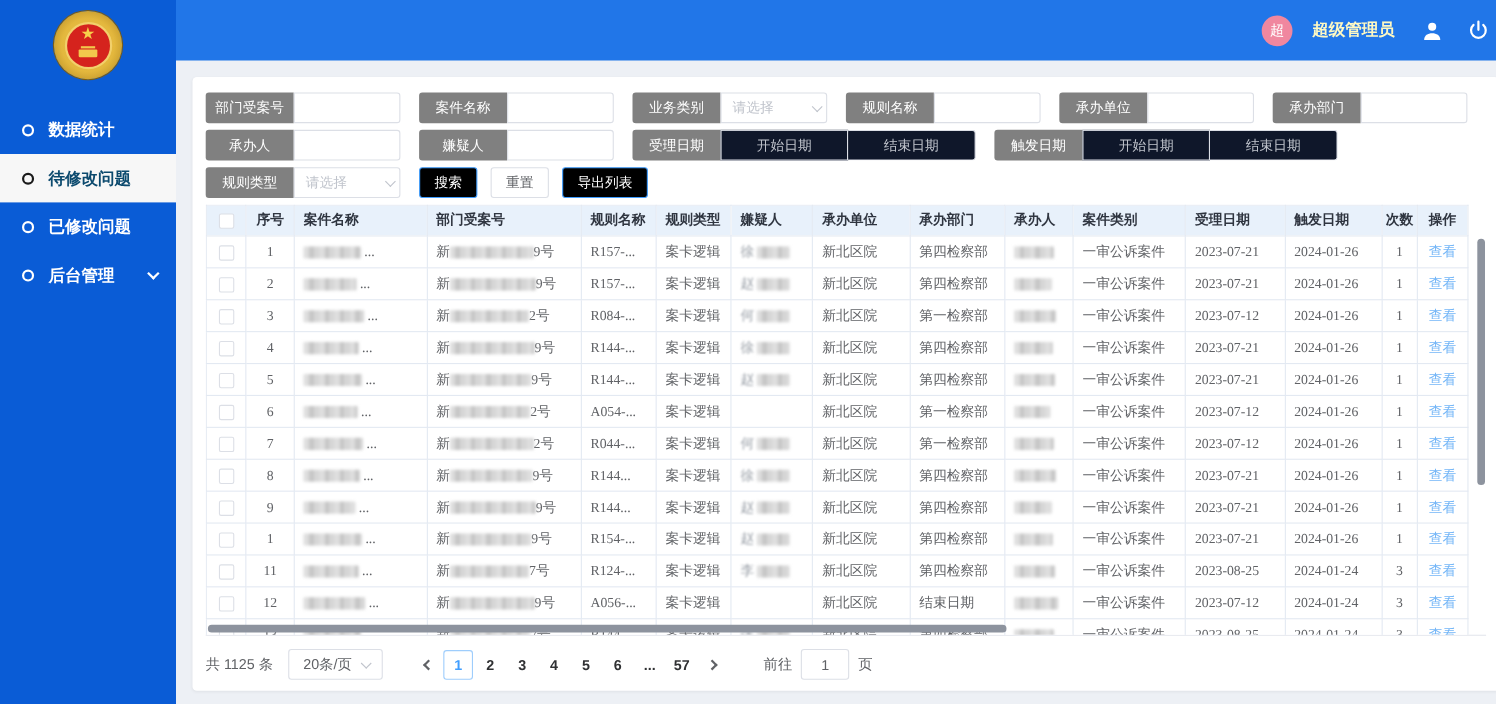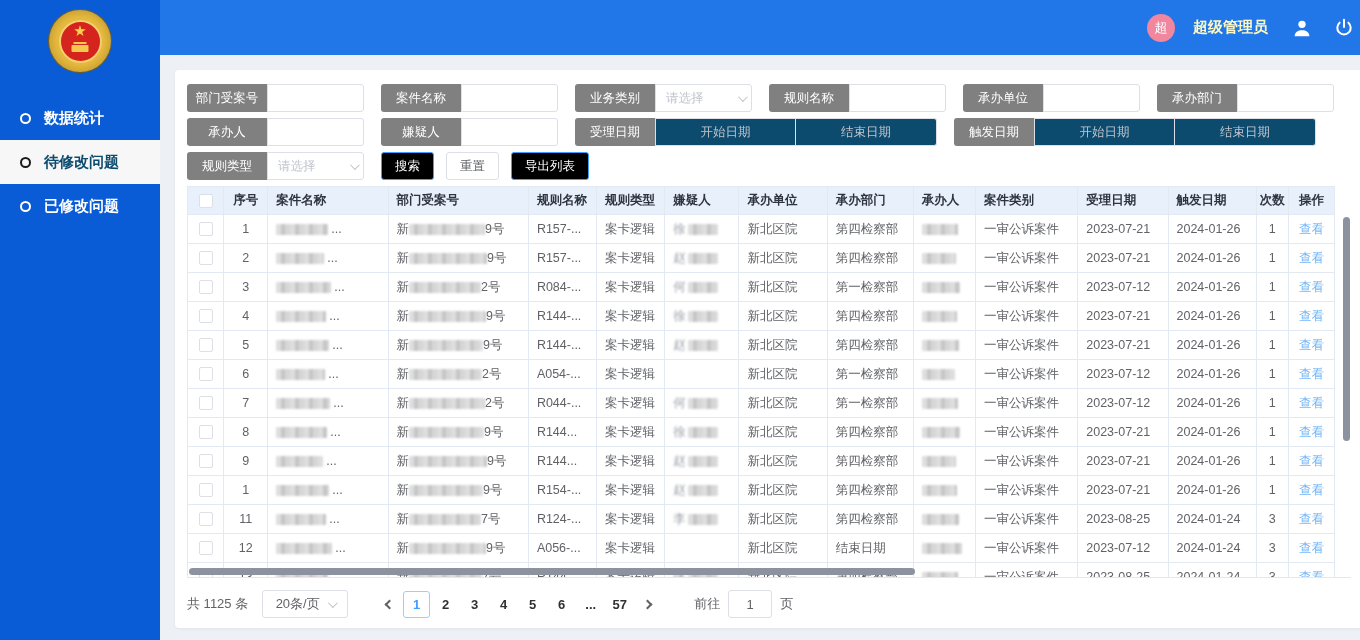--- a/index.html
+++ b/index.html
@@ -35,28 +35,28 @@
   .panel { background:#fff; border-radius:4px; height:100%; padding:14px 12px 8px 12px; box-shadow:0 1px 3px rgba(0,0,0,.06); display:flex; flex-direction:column; }
 
   
   .filters { flex:0 0 auto; }
   .f-row { display:flex; margin-bottom:6px; align-items:center; }
   .f-group { display:flex; margin-right:17px; }
   .f-label { width:80px; height:28px; background:#808080; color:#fff; font-size:12.5px; display:flex; align-items:center; justify-content:center; border-radius:3px 0 0 3px; flex:0 0 80px; }
   .f-input { width:97px; height:28px; border:1px solid #dcdfe6; border-radius:0 3px 3px 0; font-size:12.5px; padding:0 8px; color:#606266; outline:none; background:#fff; }
   .f-select { width:97px; height:28px; border:1px solid #dcdfe6; border-radius:0 3px 3px 0; font-size:12.5px; padding:0 6px 0 10px; color:#c0c4cc; background:#fff; display:flex; align-items:center; justify-content:space-between; cursor:pointer; }
   .sel-chev { width:7px; height:7px; border-right:1.5px solid #c0c4cc; border-bottom:1.5px solid #c0c4cc; transform:rotate(45deg) translateY(-2px); }
-  .f-date { width:141px; height:28px; border:1px solid #dcdfe6; font-size:12.5px; color:#c0c4cc; background:#0c4a6e; display:flex; align-items:center; justify-content:center; }
+  .f-date { width:116px; height:28px; border:1px solid #dcdfe6; font-size:12.5px; color:#c0c4cc; background:#0f172a; display:flex; align-items:center; justify-content:center; }
   .f-date:last-child { border-radius:0 3px 3px 0; border-left:none; }
   .btn { height:28px; padding:0 13px; font-size:12.5px; border-radius:3px; border:1px solid transparent; cursor:pointer; margin-right:12px; }
   .btn-primary { background:#000000; color:#fff; border-color:#409eff; }
   .btn-plain { background:#fff; color:#606266; border-color:#dcdfe6; }
 
   
-  .table-wrap { position:relative; height:392px; overflow:hidden; border-bottom:1px solid #e4e7ed; flex:0 0 auto; }
+  .table-wrap { position:relative; height:392px; overflow:hidden; border-bottom:1px solid #e4e7ed; flex:0 0 auto;font-family:Liberation Serif, serif; }
   table { border-collapse:collapse; table-layout:fixed; width:1148px; }
   th,td { border:1px solid #e3e9f2; font-size:12.5px; height:29px; padding:0 8px; overflow:hidden; white-space:nowrap; }
   thead th { background:#e8f1fb; color:#2f3540; font-weight:bold; height:28px; text-align:left; }
   td { color:#606266; background:#fff; }
   .c-center { text-align:center !important; padding:0 2px; }
   .cb { width:14px; height:14px; border:1px solid #dcdfe6; border-radius:2px; background:#fff; display:inline-block; vertical-align:middle; cursor:pointer; }
   .blur-pill { display:inline-block; height:11px; border-radius:1px; vertical-align:middle;
                background:repeating-linear-gradient(90deg,#dedede 0 5px,#c6c6c6 5px 9px,#d6d6d6 9px 14px);
                filter:blur(1.3px); }
   .blur-char { color:#9aa0a8; filter:blur(1px); margin-right:2px; }
@@ -94,20 +94,25 @@
         <span class="ring"></span>
         <span>数据统计</span>
       </div>
       <div class="side-item active">
         <span class="ring"></span>
         <span>待修改问题</span>
       </div>
       <div class="side-item">
         <span class="ring"></span>
         <span>已修改问题</span>
+      </div>
+      <div class="side-item">
+        <span class="ring"></span>
+        <span>后台管理</span>
+        <span class="chev"></span>
       </div>
     </nav>
 </aside>
 
 <div class="main">
 
   <header class="topbar">
     <div class="avatar">超</div>
     <div class="username">超级管理员</div>
     <div class="tb-icon">

